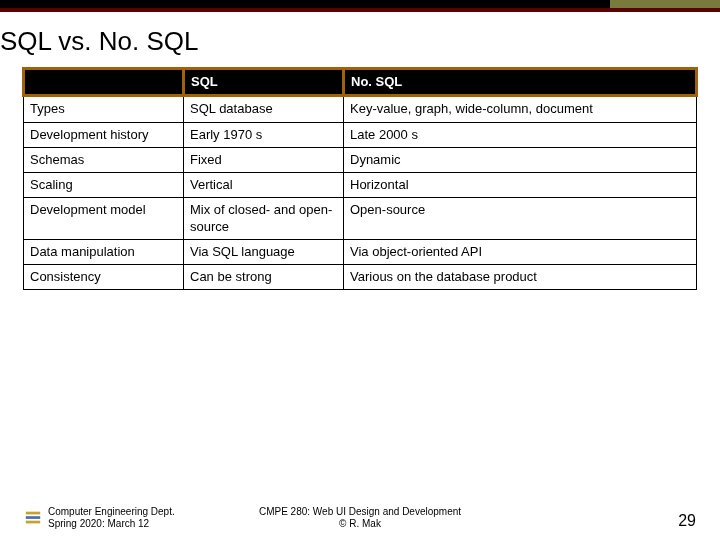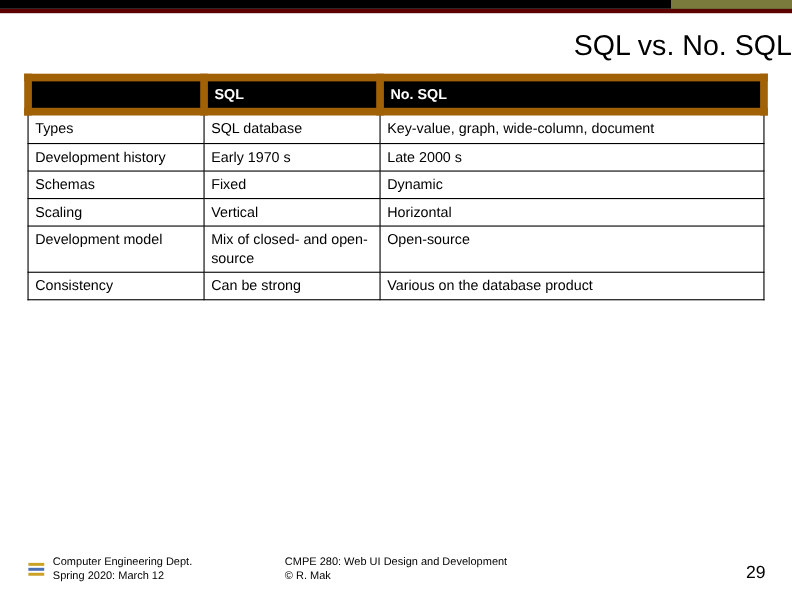--- a/index.html
+++ b/index.html
@@ -24,21 +24,21 @@
     width: 110px;
     height: 8px;
     background: #7a7a3d;
   }
   .midbar {
     width: 100%;
     height: 4px;
     background: #5c0000;
   }
   h1.title {
-    text-align: right;
+    text-align: left;
     font-size: 26px;
     font-weight: normal;
     color: #000;
     margin: 14px 0 10px 0;
     font-family: Arial, sans-serif;
   }
   .tablewrap {
     padding: 0 22px;
   }
   table {
@@ -51,21 +51,21 @@
     border: 1px solid #000;
     padding: 4px 6px;
     text-align: left;
     vertical-align: top;
     line-height: 1.25;
   }
   thead th {
     background: #000;
     color: #fff;
     font-weight: bold;
-    border: 7px solid #a16207;
+    border: 3px solid #a16207;
   }
   thead th.corner {
     background: #000;
   }
   col.c0 { width: 160px; }
   col.c1 { width: 160px; }
   col.c2 { }
   .footer {
     position: absolute;
     bottom: 10px;
@@ -82,20 +82,21 @@
     margin-left: 24px;
     margin-right: 6px;
   }
   .footer .dept {
     line-height: 1.2;
   }
   .footer .center {
     position: absolute;
     left: 50%;
     transform: translateX(-50%);
+    text-align: center;
     line-height: 1.2;
   }
   .footer .pagenum {
     position: absolute;
     right: 24px;
     bottom: 0;
     font-size: 16px;
   }
 </style>
 </head>
@@ -142,20 +143,25 @@
       <td>Scaling</td>
       <td>Vertical</td>
       <td>Horizontal</td>
     </tr>
     <tr>
       <td>Development model</td>
       <td>Mix of closed- and open-source</td>
       <td>Open-source</td>
     </tr>
     <tr>
+      <td>Data manipulation</td>
+      <td>Via SQL language</td>
+      <td>Via object-oriented API</td>
+    </tr>
+    <tr>
       <td>Consistency</td>
       <td>Can be strong</td>
       <td>Various on the database product</td>
     </tr>
   </tbody>
 </table>
 </div>
 
 <div class="footer">
   <svg class="logo" viewBox="0 0 20 20">

